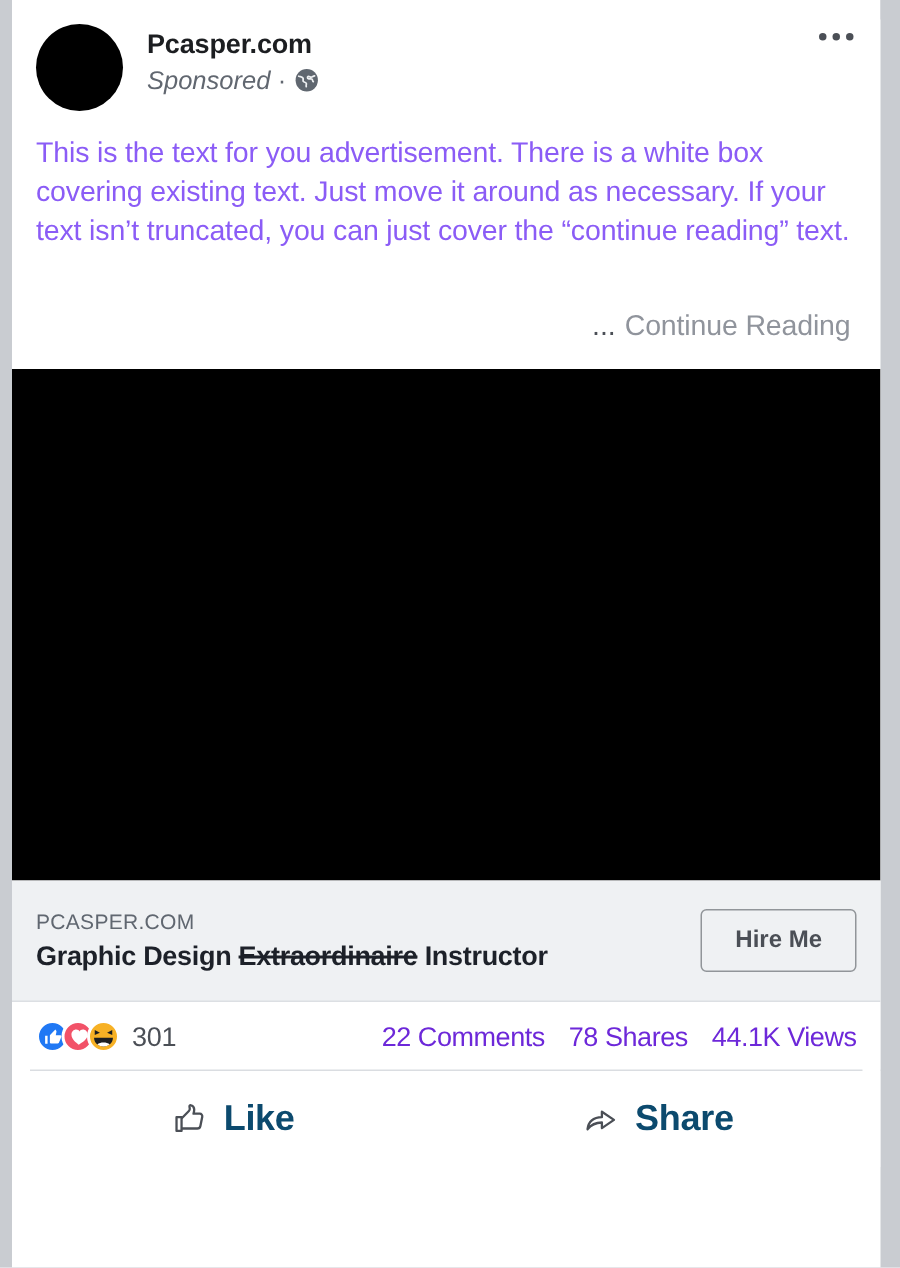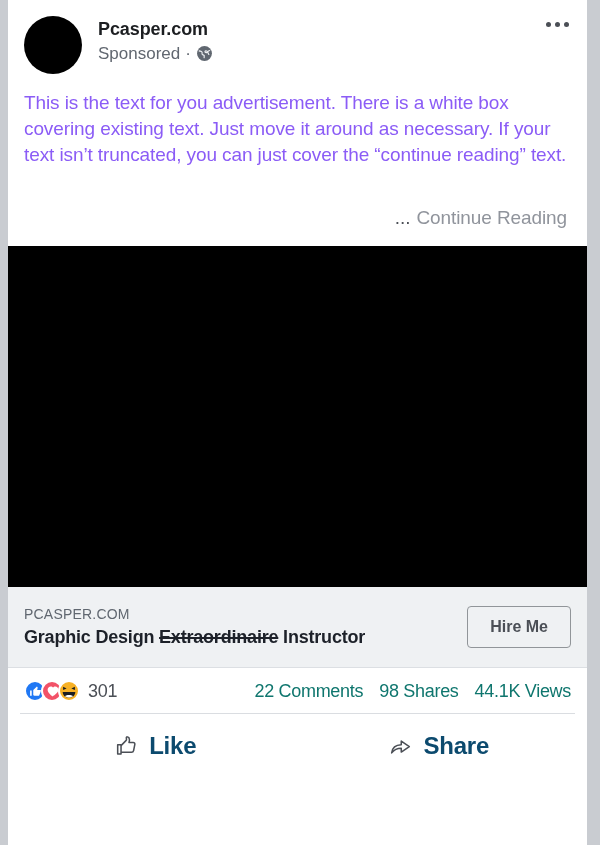--- a/index.html
+++ b/index.html
@@ -60,20 +60,21 @@
   .meta-row {
     display: flex;
     align-items: center;
     gap: 5px;
     margin-top: 3px;
   }
   .sponsored {
     font-size: 17px;
     color: #616770;
     line-height: 21px;
+    font-style: italic;
   }
   .dot-sep { color: #616770; font-size: 17px; line-height: 21px; }
   .globe-icon { display: block; width: 17px; height: 17px; }
   .menu-dots {
     position: absolute;
     right: 16px;
     top: 16px;
     display: flex;
     gap: 4px;
     align-items: center;
@@ -188,21 +189,21 @@
     letter-spacing: -0.2px;
   }
   .stats-right {
     margin-left: auto;
     display: flex;
     align-items: center;
     gap: 16px;
   }
   .stat-item {
     font-size: 18px;
-    color: #0f766e;
+    color: #6d28d9;
     cursor: pointer;
     letter-spacing: -0.3px;
   }
 
   
   .actions-divider {
     height: 1px;
     background: #dadde1;
     margin: 0 12px;
   }
@@ -301,21 +302,21 @@
             <path d="M19.8 6.2l-4.6 2.4 4.6 2.1z" fill="#1c1e21"></path>
             <path d="M3.6 13.2h16.8c0 4.6-3.7 7.6-8.4 7.6s-8.4-3-8.4-7.6z" fill="#1c1e21"></path>
             <path d="M6.5 18.8c1.4-1 3.4-1.5 5.5-1.5s4.1.5 5.5 1.5c-1.5 1.3-3.4 2-5.5 2s-4-.7-5.5-2z" fill="#ffffff"></path>
           </svg>
         </span>
         <span class="reaction-count">301</span>
       </div>
 
       <div class="stats-right">
         <span class="stat-item">22 Comments</span>
-        <span class="stat-item">98 Shares</span>
+        <span class="stat-item">78 Shares</span>
         <span class="stat-item">44.1K Views</span>
       </div>
     </div>
 
     <div class="actions-divider"></div>
 
     <div class="actions-row">
       <div class="action-btn">
         <span>
           <svg class="action-icon" viewBox="0 0 24 24" fill="none" stroke="#4b4f56" stroke-width="1.6" stroke-linejoin="round">

